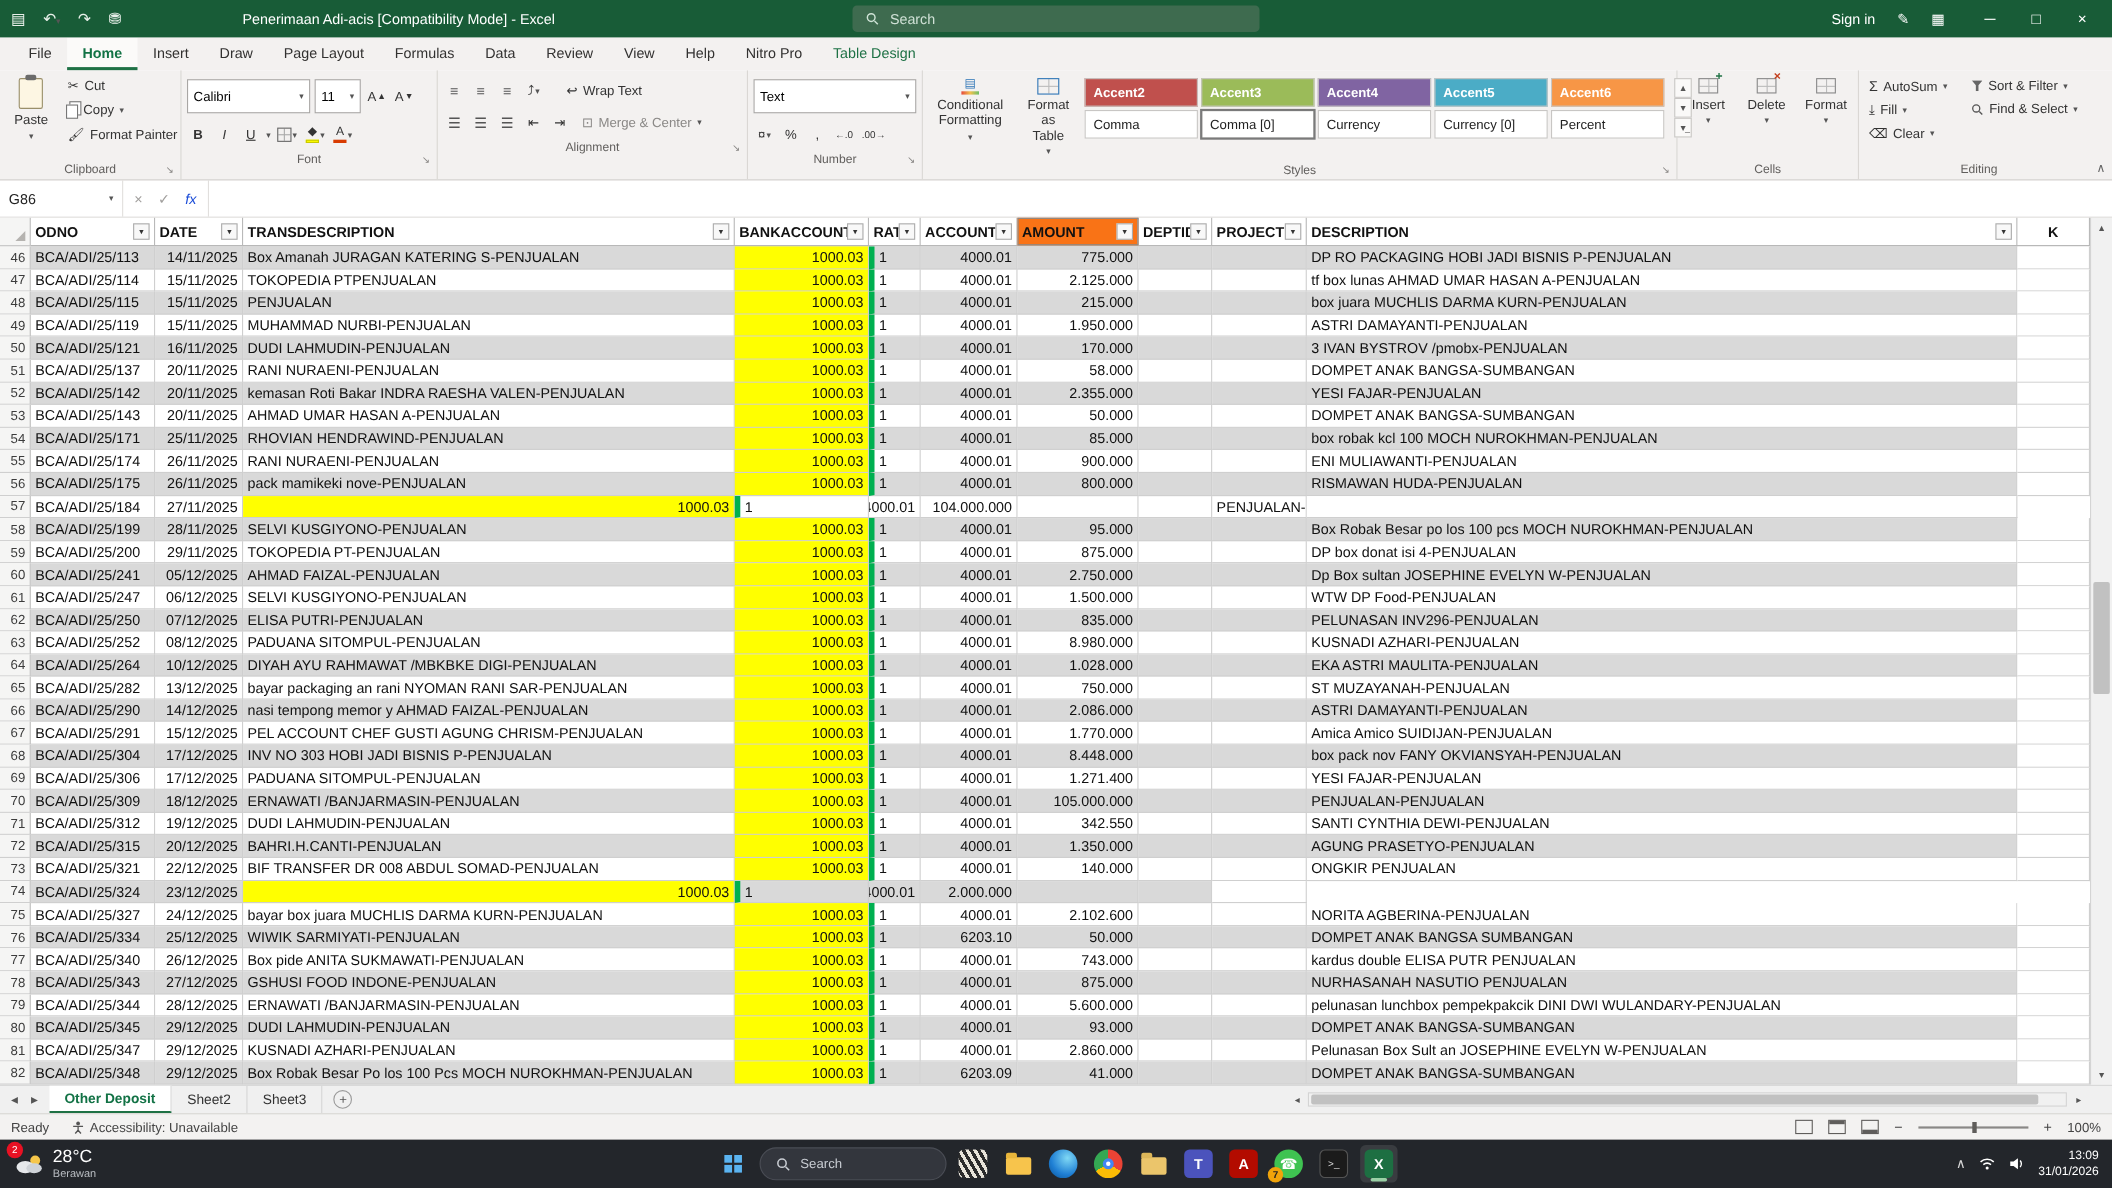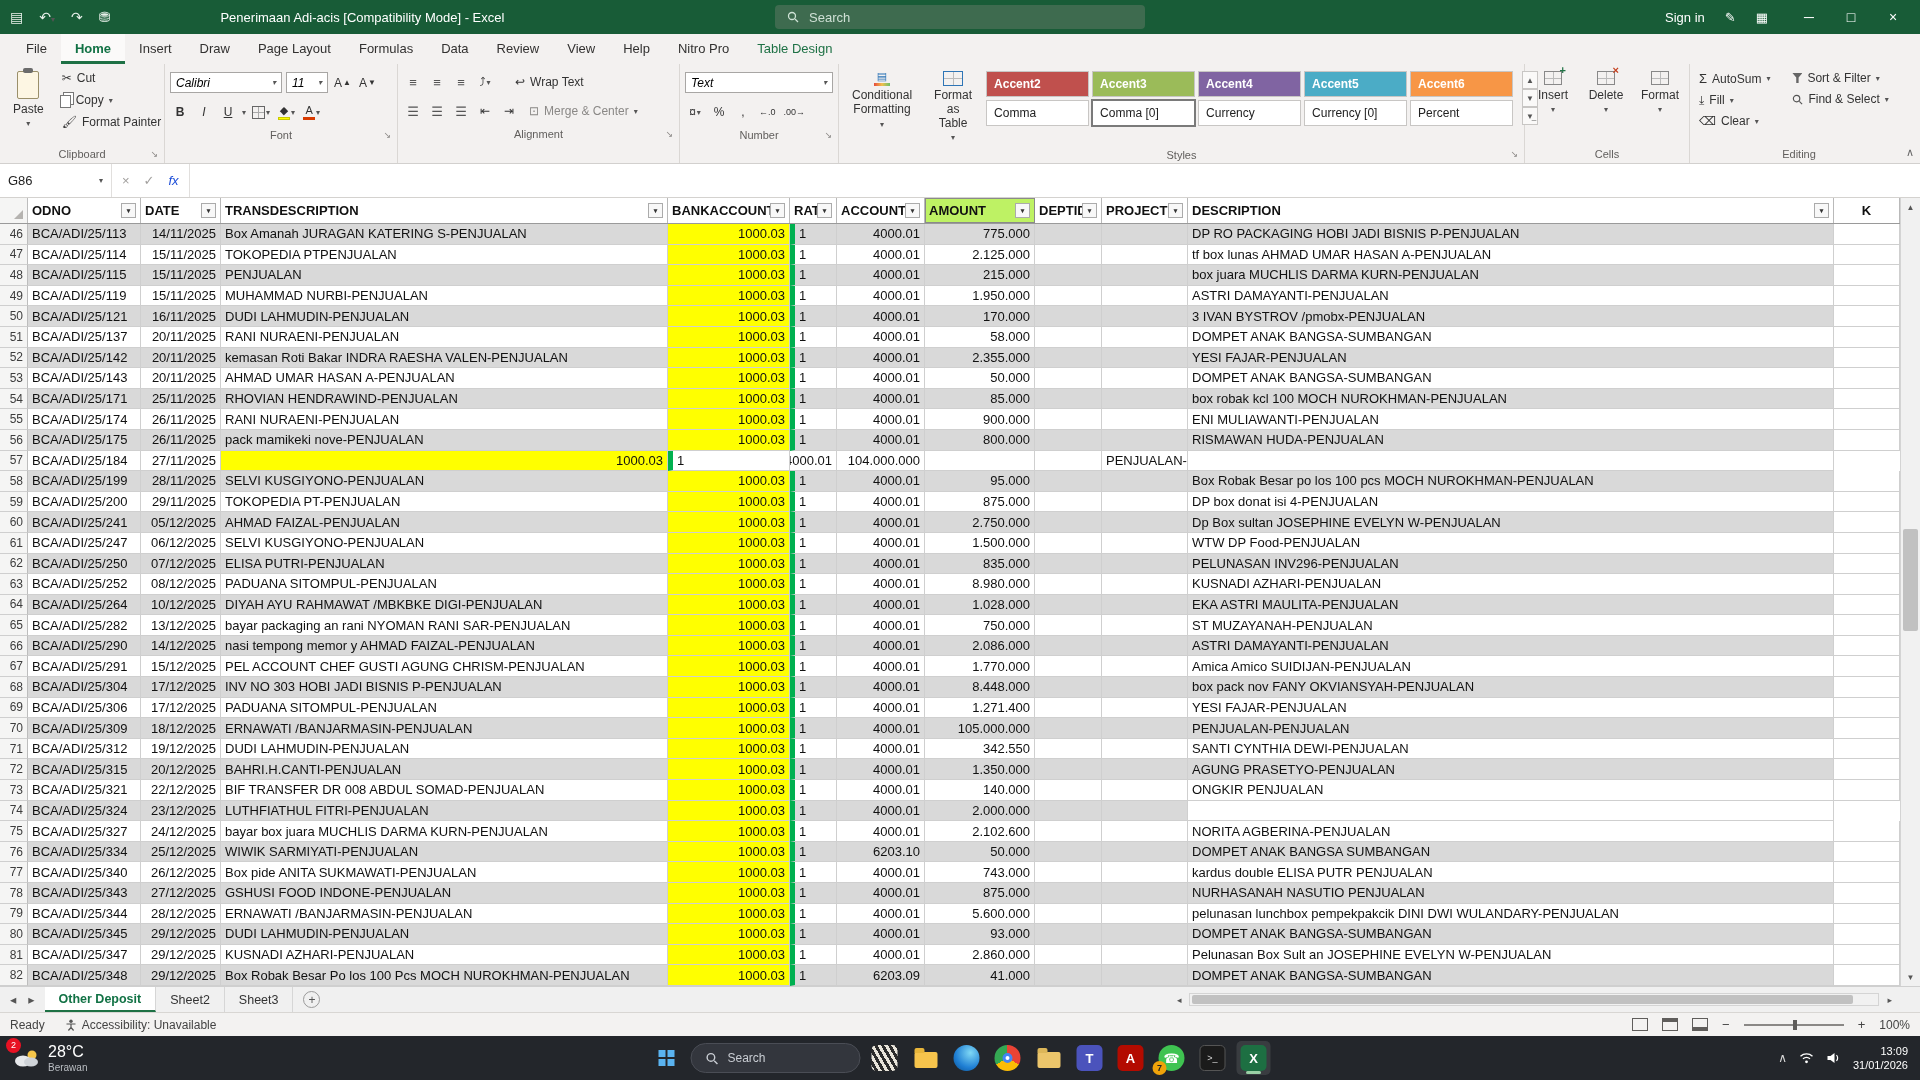--- a/index.html
+++ b/index.html
@@ -27,21 +27,21 @@
   .rgroup { display:flex; flex-direction:column; border-right:1px solid #dad7d4; padding:3px 5px 0; position:relative; flex:none; }
   .gbody { flex:1; display:flex; align-items:flex-start; gap:6px; }
   .glabel { height:19px; display:flex; align-items:center; justify-content:center; font-size:11px; color:#605e5c; position:relative; }
   .launcher { position:absolute; right:1px; bottom:4px; font-size:9px; color:#8a8886; cursor:pointer; }
   .collapse-ribbon { position:absolute; right:6px; bottom:4px; font-size:11px; color:#666; cursor:pointer; }
   .caret { font-size:8px; color:#555; }
   .rbtn-big { display:flex; flex-direction:column; align-items:center; justify-content:center; gap:3px; font-size:12px; color:#333; padding:4px 8px; cursor:pointer; border-radius:2px; }
   .rbtn-small { display:flex; align-items:center; gap:5px; font-size:12px; color:#333; padding:2px 4px; cursor:pointer; white-space:nowrap; }
   .col { display:flex; flex-direction:column; justify-content:flex-start; gap:3px; padding-top:2px; }
   .frow { display:flex; align-items:center; gap:4px; margin:3px 0; }
-  .rsel { border:1px solid #a8a6a4; background:#fff; font-size:12px; height:21px; display:flex; align-items:center; justify-content:space-between; padding:0 5px; gap:12px; cursor:pointer;font-style:italic; }
+  .rsel { border:1px solid #a8a6a4; background:#fff; font-size:12px; height:31px; display:flex; align-items:center; justify-content:space-between; padding:0 5px; gap:12px; cursor:pointer; }
   .tool { min-width:20px; height:20px; display:flex; align-items:center; justify-content:center; font-size:12px; color:#333; cursor:pointer; gap:1px; padding:0 2px; }
   .tool.b { font-weight:bold; } .tool.i { font-style:italic; } .tool.u { text-decoration:underline; }
   .ic-clip { width:22px; height:28px; background:#fdf6e3; border:1px solid #9a8f6a; border-radius:2px; position:relative; }
   .ic-clip::before { content:""; position:absolute; top:-4px; left:5px; width:10px; height:5px; background:#6b6b6b; border-radius:2px; }
   .ic-copy { width:11px; height:13px; border:1px solid #777; background:#fff; box-shadow:3px -3px 0 -1px #fff, 3px -3px 0 0 #777; margin:3px 0 0 -2px; }
   .ic-borders { width:13px; height:13px; border:1px solid #666;
     background:linear-gradient(#aaa,#aaa) center/100% 1px no-repeat, linear-gradient(#aaa,#aaa) center/1px 100% no-repeat; }
   .swatch { display:inline-flex; flex-direction:column; align-items:center; line-height:1; }
   .swatch .g { font-size:11px; color:#333; }
   .swatch .bar { width:12px; height:3px; margin-top:1px; }
@@ -72,21 +72,21 @@
   
   .gridwrap { flex:1; display:flex; min-height:0; background:#fff; }
   .grid { width:1900px; display:flex; flex-direction:column; }
   .grid-header { height:26px; display:grid; grid-template-columns:28px 113px 80px 447px 122px 47px 88px 110px 67px 86px 646px 66px; border-bottom:1px solid #9a9a9a; background:#fff; flex:none; }
   .grid-body { flex:1; display:flex; flex-direction:column; }
   .grow { height:calc(100% / 37); display:grid; grid-template-columns:28px 113px 80px 447px 122px 47px 88px 110px 67px 86px 646px 66px; }
   .gc { font-size:13px; color:#111; display:flex; align-items:center; padding:0 4px; white-space:nowrap; overflow:hidden; border-right:1px solid #cfcfcf; border-bottom:1px solid #cfcfcf; }
   .gc.h { font-weight:bold; border-right:1px solid #b9b9b9; border-bottom:none; align-items:center; }
   .gc.h .hlabel { overflow:hidden; white-space:nowrap; }
   .filterbtn { margin-left:auto; width:15px; height:15px; flex:none; border:1px solid #ababab; background:#f8f8f8; color:#333; font-size:7px; display:flex; align-items:center; justify-content:center; cursor:pointer; }
-  .gc.selcol { background:#bef264; outline:1px solid #8a8a8a; outline-offset:-1px; }
+  .gc.selcol { background:#f97316; outline:1px solid #8a8a8a; outline-offset:-1px; }
   .gc.rn { background:#f5f5f4; color:#3c3c3c; justify-content:flex-end; font-size:12px; border-right:1px solid #bdbdbd; }
   .corner-tri { width:0; height:0; border-left:9px solid transparent; border-bottom:9px solid #b5b3b0; margin-left:auto; margin-top:8px; }
   .right { justify-content:flex-end; }
   .center { justify-content:center; }
   .grow .c4 { background:#FFFF00; }
   .grow .c5 { border-left:5px solid #00B050; }
   .grow.band .gc { background:#d9d9d9; }
   .grow.band .c4 { background:#FFFF00; }
   .grow.band .c11, .grow .c11 { background:#fff; }
   .grow.band .rn, .grow .rn { background:#f5f5f4; }
@@ -896,21 +896,20 @@
             <div class="gc c7 right">140.000</div>
             <div class="gc c8"></div>
             <div class="gc c9"></div>
             <div class="gc c10">ONGKIR PENJUALAN</div>
             <div class="gc c11"></div>
           </div>
           <div class="grow band">
             <div class="gc c0 rn">74</div>
             <div class="gc c1">BCA/ADI/25/324</div>
             <div class="gc c2 right">23/12/2025</div>
-            <div class="gc c3">LUTHFIATHUL FITRI-PENJUALAN</div>
             <div class="gc c4 right">1000.03</div>
             <div class="gc c5">1</div>
             <div class="gc c6 right">4000.01</div>
             <div class="gc c7 right">2.000.000</div>
             <div class="gc c8"></div>
             <div class="gc c9"></div>
             <div class="gc c11"></div>
           </div>
           <div class="grow">
             <div class="gc c0 rn">75</div>

